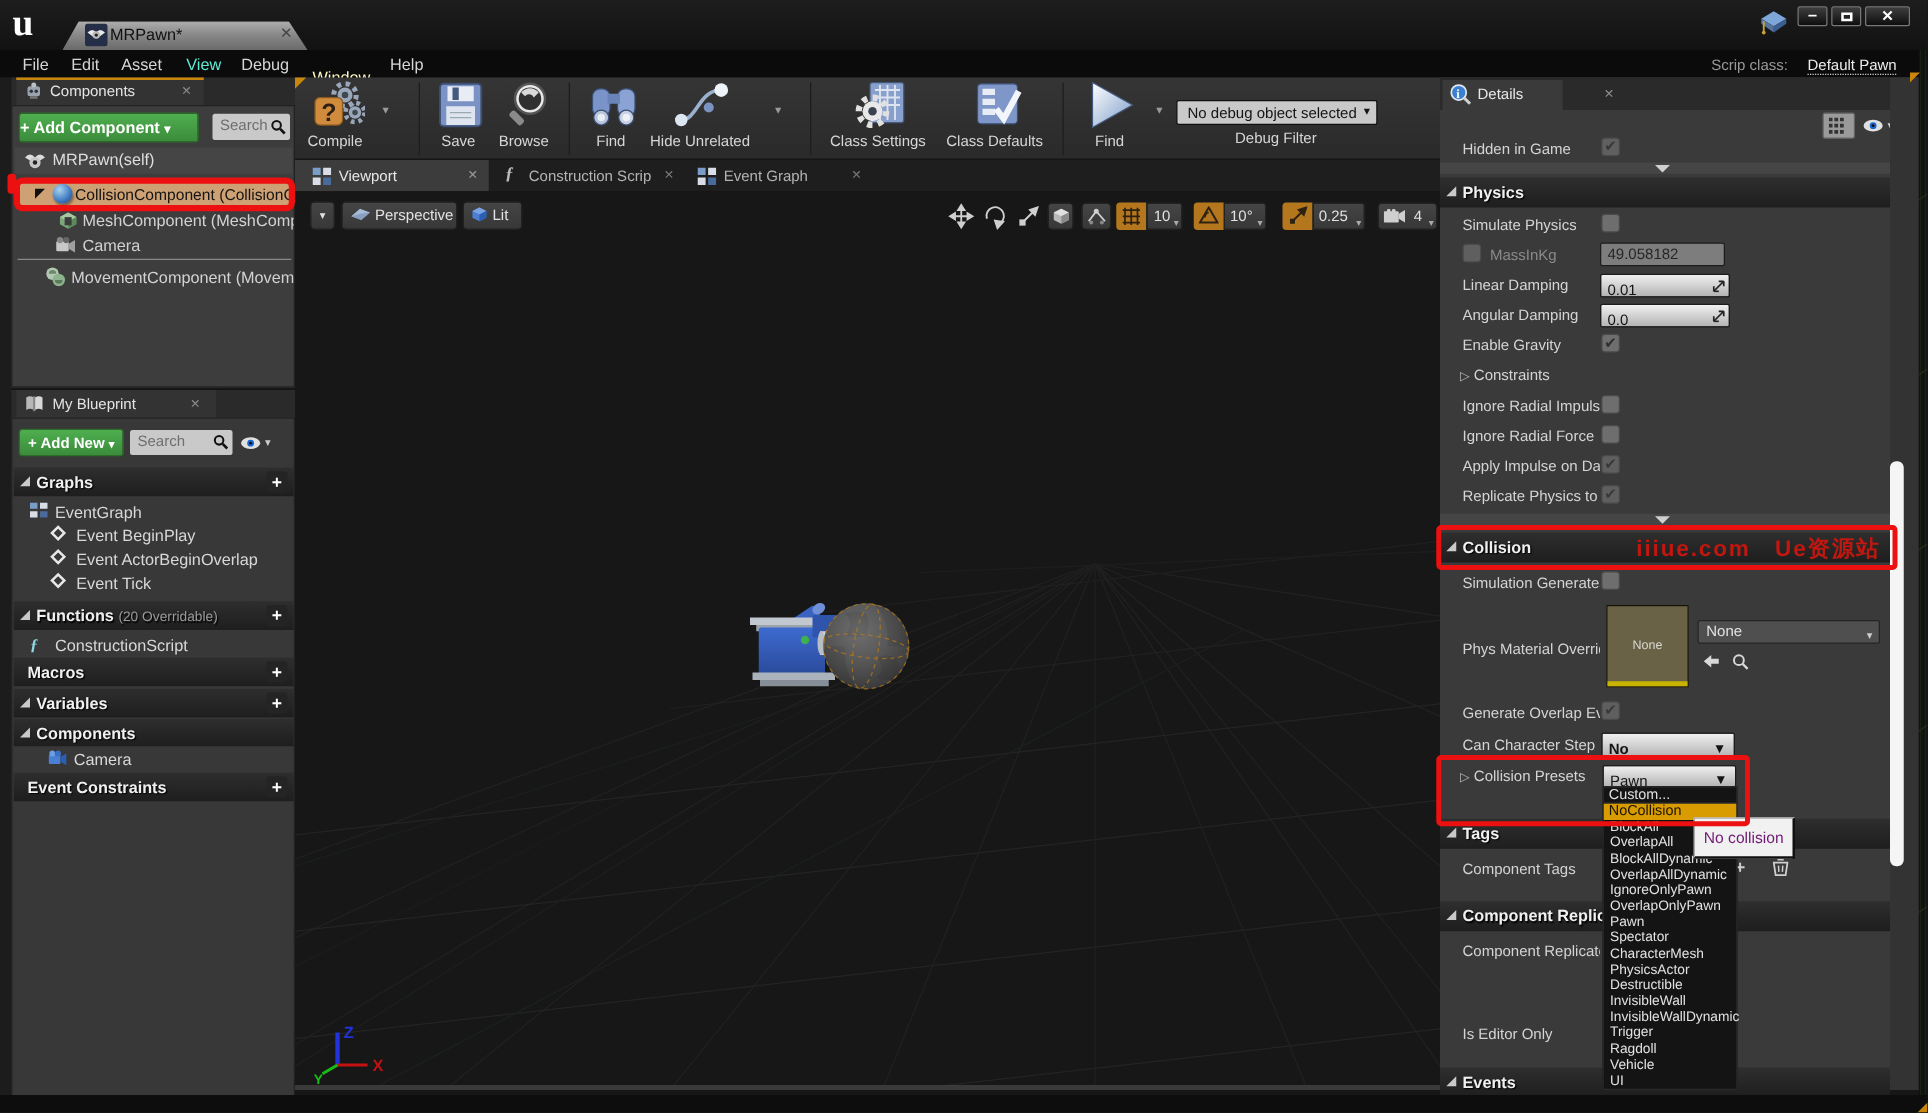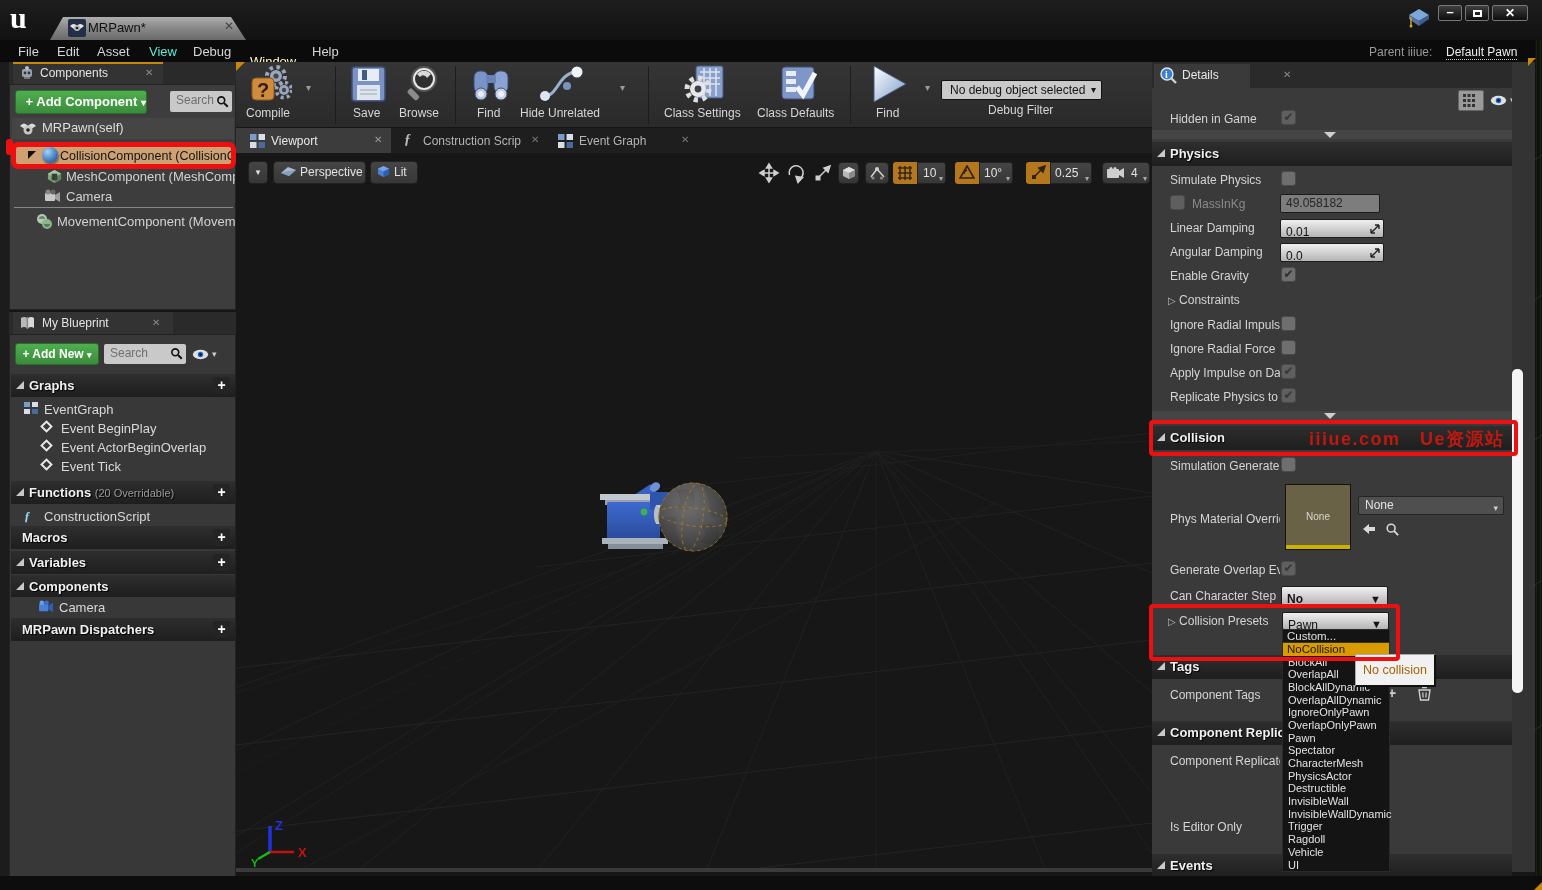--- a/index.html
+++ b/index.html
@@ -55,40 +55,40 @@
 <div class="abs" style="left:1492px;top:5px;width:36px;height:16px;border:1px solid #777;background:linear-gradient(#3e3e3e,#0e0e0e);color:#fff;text-align:center;line-height:14px;font-size:12px;font-weight:bold;border-radius:2px;">✕</div>
 
 <div class="abs" style="left:0;top:40px;width:1542px;height:22px;background:#0b0b0b;"></div>
 <div class="abs" style="left:18px;top:44px;font-size:13px;color:#d6d6d6;">File</div>
 <div class="abs" style="left:57px;top:44px;font-size:13px;color:#d6d6d6;">Edit</div>
 <div class="abs" style="left:97px;top:44px;font-size:13px;color:#d6d6d6;">Asset</div>
 <div class="abs" style="left:149px;top:44px;font-size:13px;color:#5eead4;">View</div>
 <div class="abs" style="left:193px;top:44px;font-size:13px;color:#d6d6d6;">Debug</div>
 <div class="abs" style="left:250px;top:54px;font-size:13px;color:#fef9c3;">Window</div>
 <div class="abs" style="left:312px;top:44px;font-size:13px;color:#d6d6d6;">Help</div>
-<div class="abs" style="left:1369px;top:45px;font-size:12px;color:#999;">Parent iiiue:</div>
+<div class="abs" style="left:1369px;top:45px;font-size:12px;color:#999;">Scrip class:</div>
 <div class="abs" style="left:1446px;top:45px;font-size:12px;color:#ededed;border-bottom:1px dotted #cfcfcf;">Default Pawn</div>
 
 <div class="abs" style="left:0;top:62px;width:9px;height:828px;background:#1c1c1c;"></div>
 
 <div class="abs" style="left:9px;top:62px;width:227px;height:248px;background:#2a2a2a;">
   <div class="abs" style="left:4px;top:0;width:150px;height:22px;background:#333333;border-top:2px solid #c8860a;"></div>
   <div class="abs" style="left:10px;top:3px;width:16px;height:16px;">
     <svg width="16" height="16" viewBox="0 0 16 16">
         <rect x="3" y="4" width="10" height="8" rx="2" fill="#9aa3ad"></rect>
         <circle cx="8" cy="3" r="2" fill="#b8c0c8"></circle>
         <rect x="5" y="12" width="6" height="2" fill="#777"></rect>
         <circle cx="6" cy="8" r="1.4" fill="#2e3640"></circle>
         <circle cx="10" cy="8" r="1.4" fill="#2e3640"></circle>
       </svg>
   </div>
   <div class="abs" style="left:31px;top:4px;font-size:12px;color:#e4e4e4;">Components</div>
   <div class="abs" style="left:136px;top:5px;font-size:10px;color:#8a8a8a;">✕</div>
   <div class="abs" style="left:0;top:22px;width:227px;height:226px;background:#3d3d3d;border:1px solid #222;">
-    <div class="abs" style="left:5px;top:5px;width:132px;height:24px;background:linear-gradient(#4fae4f,#3b8c3b);border-radius:3px;border:1px solid #2a6e2a;color:#fff;font-weight:bold;font-size:13px;text-align:right;line-height:22px;white-space:nowrap;">+ Add Component <span style="font-size:10px;">▾</span></div>
+    <div class="abs" style="left:5px;top:5px;width:144px;height:24px;background:linear-gradient(#4fae4f,#3b8c3b);border-radius:3px;border:1px solid #2a6e2a;color:#fff;font-weight:bold;font-size:13px;text-align:left;line-height:22px;white-space:nowrap;">+ Add Component <span style="font-size:10px;">▾</span></div>
     <div class="abs" style="left:160px;top:6px;width:62px;height:21px;background:#c9c9c9;border-radius:2px;color:#6f6f6f;font-size:12px;line-height:19px;padding-left:6px;">Search<svg width="13" height="13" viewBox="0 0 16 16" style="position:absolute;right:3px;top:4px;">
           <circle cx="6.5" cy="6.5" r="4.2" fill="none" stroke="#111" stroke-width="2"></circle>
           <line x1="10" y1="10" x2="14.5" y2="14.5" stroke="#111" stroke-width="2.6"></line>
         </svg></div>
     <div class="abs nw" style="left:2px;top:33px;width:222px;height:21px;background:#454545;">
       <svg width="18" height="17" viewBox="0 0 18 17" style="position:absolute;left:7px;top:2px;">
           <path d="M1 6 Q5 1 9 6 Q13 1 17 6 L12 9 Q9 12 6 9 Z" fill="#dcdcdc"></path>
           <circle cx="9" cy="10" r="4.5" fill="#c8c8c8"></circle>
           <circle cx="9" cy="10" r="1.8" fill="#222"></circle>
         </svg>
@@ -185,21 +185,21 @@
     <div class="abs cat" style="left:1px;top:240px;width:224px;height:22px;"><span class="tri"></span>Components</div>
     <div class="abs nw" style="left:6px;top:263px;width:214px;height:18px;">
       <svg width="17" height="14" viewBox="0 0 18 15" style="position:absolute;left:22px;top:2px;">
           <rect x="1" y="4" width="10" height="8" rx="1" fill="#4a7fd4"></rect>
           <polygon points="11,6 16,3 16,13 11,10" fill="#2a5fb4"></polygon>
           <circle cx="4" cy="3" r="2.5" fill="#6a9fe4"></circle>
           <circle cx="9" cy="3" r="2.5" fill="#3a6fc4"></circle>
         </svg>
       <span class="abs" style="left:43px;top:2px;font-size:13px;color:#d8d8d8;">Camera</span>
       </div>
-    <div class="abs cat" style="left:1px;top:283px;width:224px;height:23px;"><span style="margin-left:11px;">MRPawn Dispatchers</span><span class="hdrplus">+</span></div>
+    <div class="abs cat" style="left:1px;top:283px;width:224px;height:23px;"><span style="margin-left:11px;">Event Constraints</span><span class="hdrplus">+</span></div>
   </div>
 </div>
 
 <div class="abs" style="left:236px;top:62px;width:916px;height:66px;background:linear-gradient(#353535,#2a2a2a);border-bottom:1px solid #151515;">
   <div class="abs" style="left:0;top:0;width:0;height:0;border-top:9px solid #c8860a;border-right:9px solid transparent;"></div>
   <div class="abs" style="left:99px;top:4px;width:1px;height:58px;background:#1d1d1d;"></div>
   <div class="abs" style="left:219px;top:4px;width:1px;height:58px;background:#1d1d1d;"></div>
   <div class="abs" style="left:412px;top:4px;width:1px;height:58px;background:#1d1d1d;"></div>
   <div class="abs" style="left:614px;top:4px;width:1px;height:58px;background:#1d1d1d;"></div>
 </div>
@@ -634,19 +634,19 @@
     <div class="ddi">CharacterMesh</div>
     <div class="ddi">PhysicsActor</div>
     <div class="ddi">Destructible</div>
     <div class="ddi">InvisibleWall</div>
     <div class="ddi">InvisibleWallDynamic</div>
     <div class="ddi">Trigger</div>
     <div class="ddi">Ragdoll</div>
     <div class="ddi">Vehicle</div>
     <div class="ddi">UI</div>
 </div>
-<div class="abs" style="left:1355px;top:654px;width:81px;height:33px;background:#f1f1f1;border:1px solid #aaa;border-right:2px solid #111;border-bottom:2px solid #111;z-index:60;color:#a16207;font-size:12.5px;text-align:center;line-height:30px;">No collision</div>
+<div class="abs" style="left:1355px;top:654px;width:81px;height:33px;background:#f1f1f1;border:1px solid #aaa;border-right:2px solid #111;border-bottom:2px solid #111;z-index:60;color:#701a75;font-size:12.5px;text-align:center;line-height:30px;">No collision</div>
 
 <div class="abs" style="left:11px;top:142px;width:225px;height:27px;border:5px solid #ec1010;border-radius:7px;z-index:70;"></div>
 <div class="abs" style="left:6px;top:139px;width:7px;height:16px;background:#ec1010;border-radius:3px;z-index:70;"></div>
 <div class="abs" style="left:1149px;top:420px;width:369px;height:36px;border:4px solid #ec1010;border-radius:4px;z-index:70;"></div>
 <div class="abs" style="left:1149px;top:604px;width:251px;height:57px;border:4px solid #ec1010;border-radius:4px;z-index:70;"></div>
 <div class="abs" style="left:1309px;top:427px;z-index:71;color:#c01810;font-weight:bold;font-size:18px;letter-spacing:1.5px;white-space:nowrap;">iiiue.com&nbsp;&nbsp; Ue资源站</div>
 
 </body></html>

